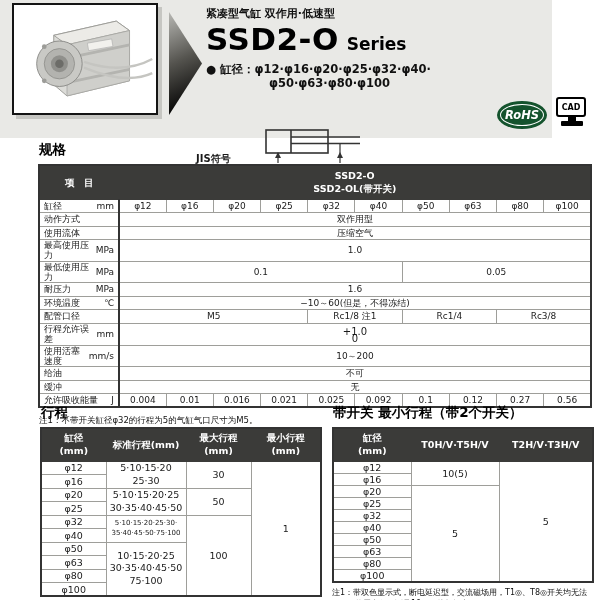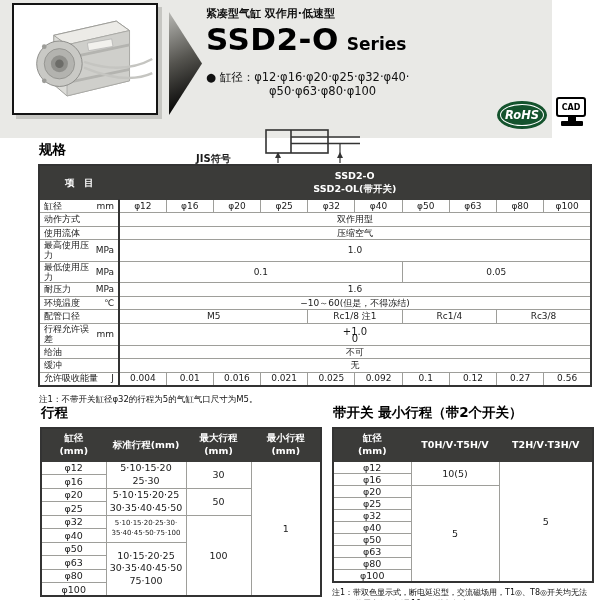--- a/index.html
+++ b/index.html
@@ -13,21 +13,21 @@
                 background:#fff; border:2px solid #141414; box-shadow:4px 4px 0 #c6c6c2; }
   .hero-photo svg { width:100%; height:100%; }
   .hero-arrow { position:absolute; left:169px; top:12px; width:33px; height:103px;
                 background:linear-gradient(155deg,#b8b8b4 0%,#55544f 45%,#000 90%);
                 clip-path:polygon(0 0,100% 50%,0 100%); }
   .hero-texts { position:absolute; left:206px; top:6px; }
   .hero-sub { font-size:11px; font-weight:bold; color:#111; }
   .hero-series { display:flex; align-items:baseline; gap:8px; margin-top:0; }
   .hero-series .big { font-size:31px; font-weight:bold; color:#000; letter-spacing:0.5px; }
   .hero-series .suffix { font-size:17px; font-weight:bold; color:#000; }
-  .hero-bore { font-size:11.5px; font-weight:normal; margin-top:13px; line-height:14px; color:#111; }
+  .hero-bore { font-size:11.5px; font-weight:bold; margin-top:5px; line-height:14px; color:#111; }
   .hero-bore .l2 { padding-left:63px; }
   .jis-row { position:absolute; left:196px; top:99px; display:flex; align-items:flex-end; gap:33px;margin-top:29px; }
   .jis-label { font-size:10px; font-weight:bold; padding-top:4px; }
   .rohs { position:absolute; left:497px; top:101px; width:50px; height:28px; background:#14532d;
           border-radius:50%; display:flex; align-items:center; justify-content:center; }
   .rohs-inner { width:44px; height:22px; border:1.5px solid #fff; border-radius:50%; color:#fff;
           font-weight:bold; font-style:italic; font-size:11.5px; display:flex; align-items:center; justify-content:center; }
   .cad { position:absolute; left:556px; top:97px; width:32px; }
   .cad-screen { width:30px; height:20px; border:2.5px solid #000; border-radius:3px; background:#ffffff;
           display:flex; align-items:center; justify-content:center; font-size:8px; font-weight:bold; color:#000; }
@@ -239,20 +239,29 @@
         <td colspan="10">
           <span class="tol">
                 <span>+1.0</span>
                 <span>0</span>
               </span>
         </td>
       </tr>
       <tr>
         <td class="item">
               <div class="iw">
+                <span>使用活塞速度</span>
+                <span class="unit">mm/s</span>
+              </div>
+            </td>
+        <td colspan="10">10～200</td>
+      </tr>
+      <tr>
+        <td class="item">
+              <div class="iw">
                 <span>给油</span>
               </div>
             </td>
         <td colspan="10">不可</td>
       </tr>
       <tr>
         <td class="item">
               <div class="iw">
                 <span>缓冲</span>
               </div>

